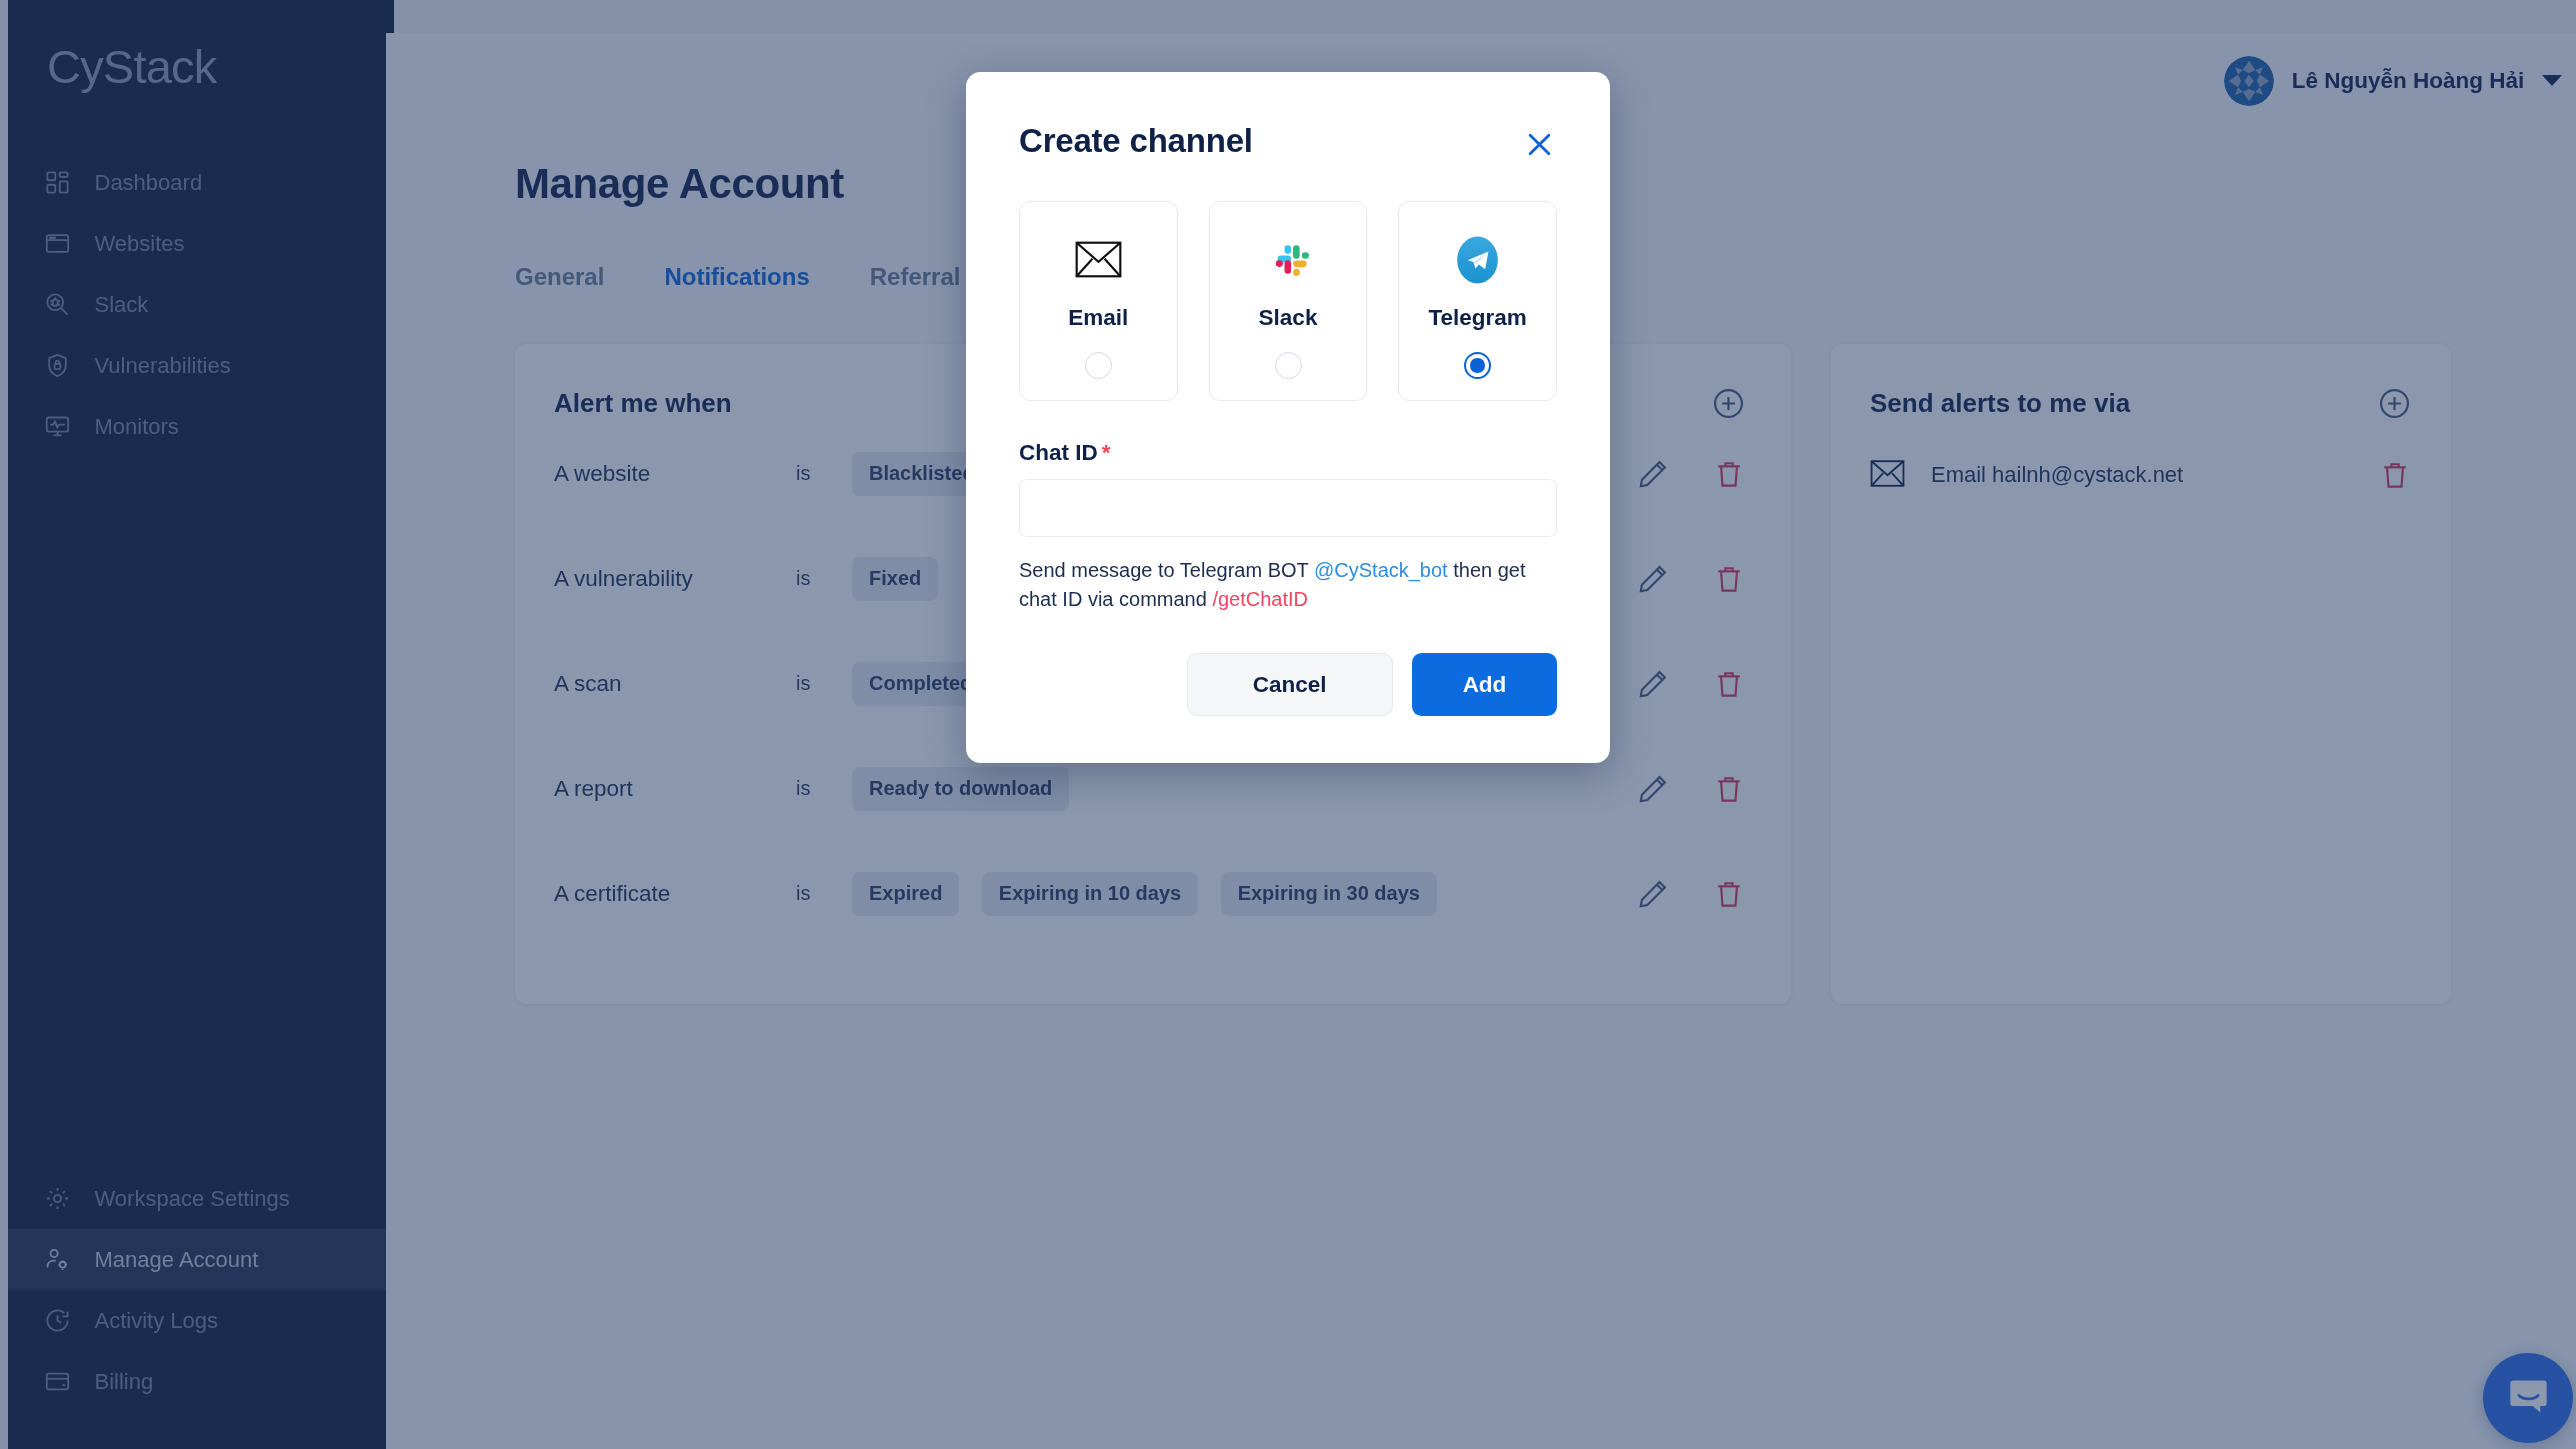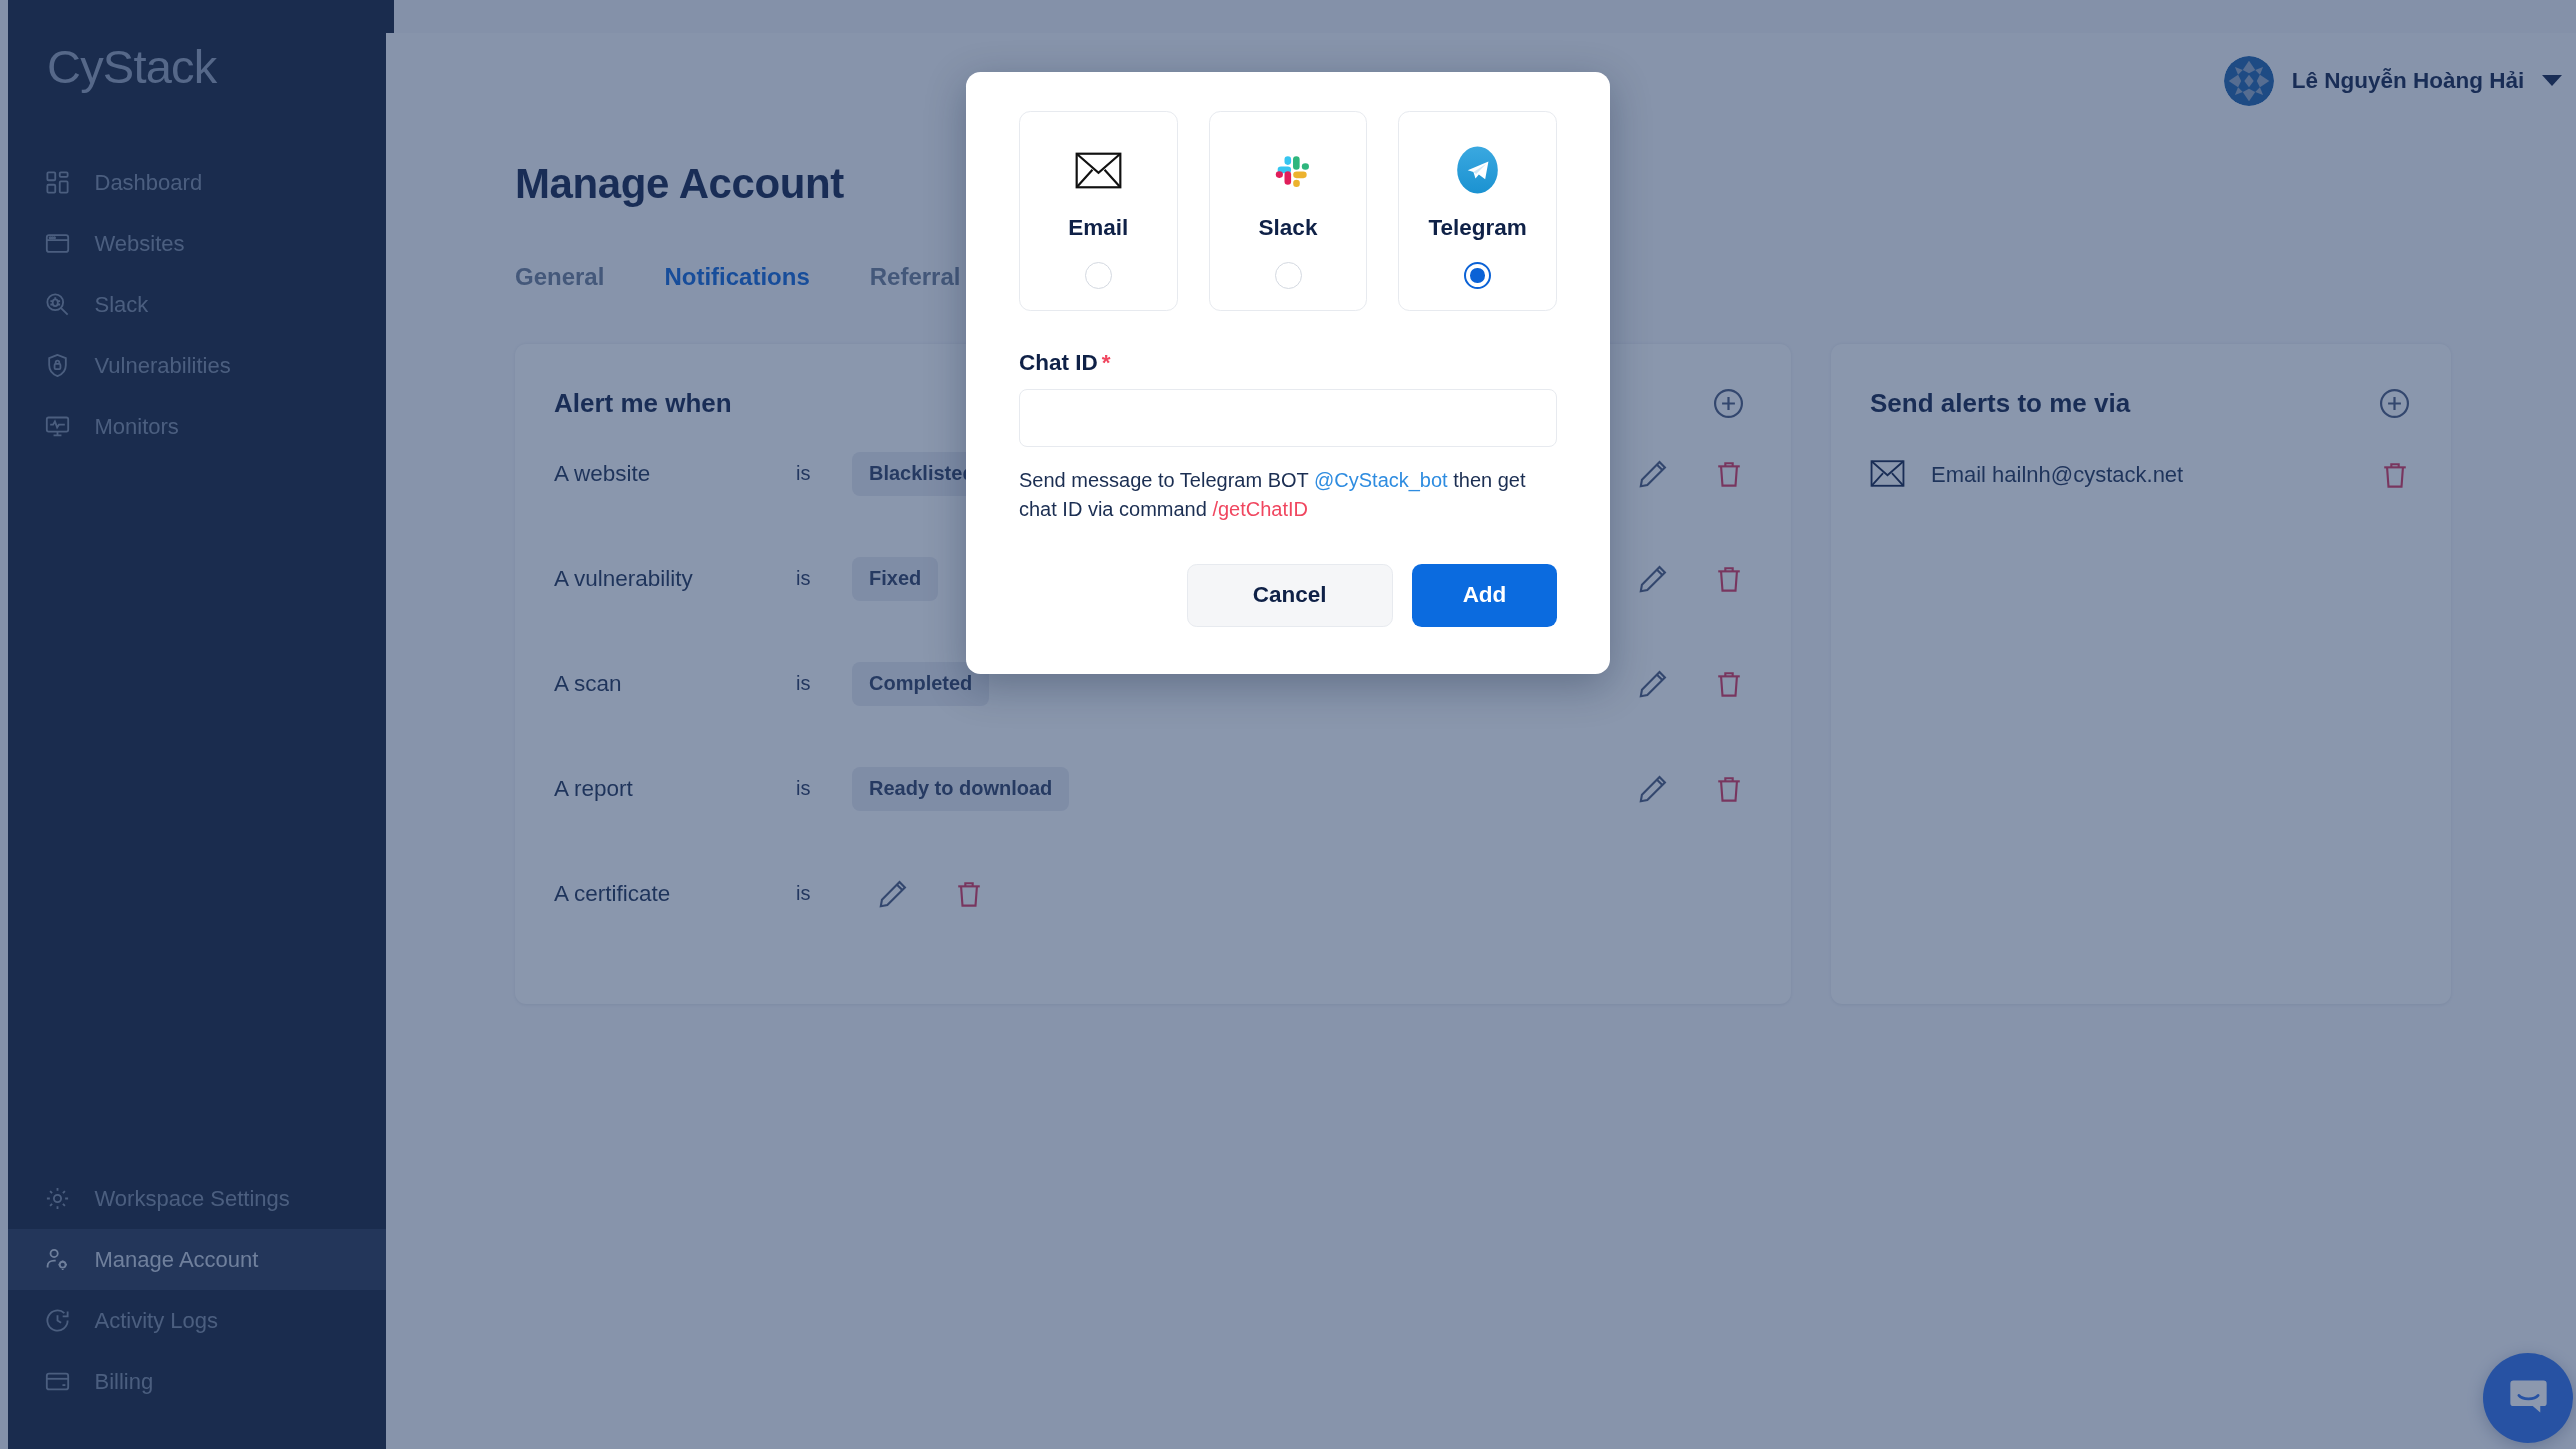--- a/index.html
+++ b/index.html
@@ -386,20 +386,25 @@
                   <path d="M4.4 6.6h15.2"></path>
                     <path d="M9.4 6.6V4.4h5.2v2.2"></path>
                     <path d="M6.4 6.6 7.4 20.2h9.2l1-13.6"></path>
                 </svg></span>
             </div>
           </div>
 
           <div class="rule-row">
             <div class="rule-subject">A certificate</div>
             <div class="rule-is">is</div>
+            <div class="chips">
+              <span class="chip">Expired</span>
+              <span class="chip">Expiring in 10 days</span>
+              <span class="chip">Expiring in 30 days</span>
+            </div>
             <div class="rule-actions">
               <span class="act-ico">
                 <svg viewBox="0 0 24 24" fill="none" stroke="#46577a" stroke-width="1.5">
                   <path d="M16.6 3.6 20.4 7.4 8 19.8l-4.6.8.8-4.6z"></path>
                     <path d="M14.8 5.4 18.6 9.2"></path>
                 </svg></span>
               <span class="act-ico">
                 <svg viewBox="0 0 24 24" fill="none" stroke="#d6335a" stroke-width="1.5">
                   <path d="M4.4 6.6h15.2"></path>
                     <path d="M9.4 6.6V4.4h5.2v2.2"></path>
@@ -447,20 +452,28 @@
         <path d="M8 7h28a3 3 0 0 1 3 3v18a3 3 0 0 1-3 3h-3v6l-7-6H8a3 3 0 0 1-3-3V10a3 3 0 0 1 3-3z" fill="#ffffff"></path>
         <path d="M13 21c3.2 4.2 14.6 4.2 18 0" fill="none" stroke="#2c6ee8" stroke-width="2.6" stroke-linecap="round"></path>
       </svg>
     </span>
   </div>
 </div>
 
 <div id="overlay"></div>
 
 <div id="modal">
+  <div id="modal-head">
+    <div id="modal-title">Create channel</div>
+    <div id="modal-close">
+      <svg viewBox="0 0 24 24" fill="none" stroke="#0b62d6" stroke-width="1.9" stroke-linecap="round">
+        <path d="M5.6 5.6 18.4 18.4M18.4 5.6 5.6 18.4"></path>
+      </svg>
+    </div>
+  </div>
 
   <div id="channel-cards">
 
     <div class="chan-card">
       <div class="chan-card-ico">
         <svg viewBox="0 0 28 22" width="47" height="37" fill="none" stroke="#111111" stroke-width="1.3">
           <rect x="1" y="1" width="26" height="20"></rect>
             <path d="M1 1 14 12.4 27 1"></path>
           <path d="M1 21 10.4 10.6M27 21 17.6 10.6"></path>
         </svg>

